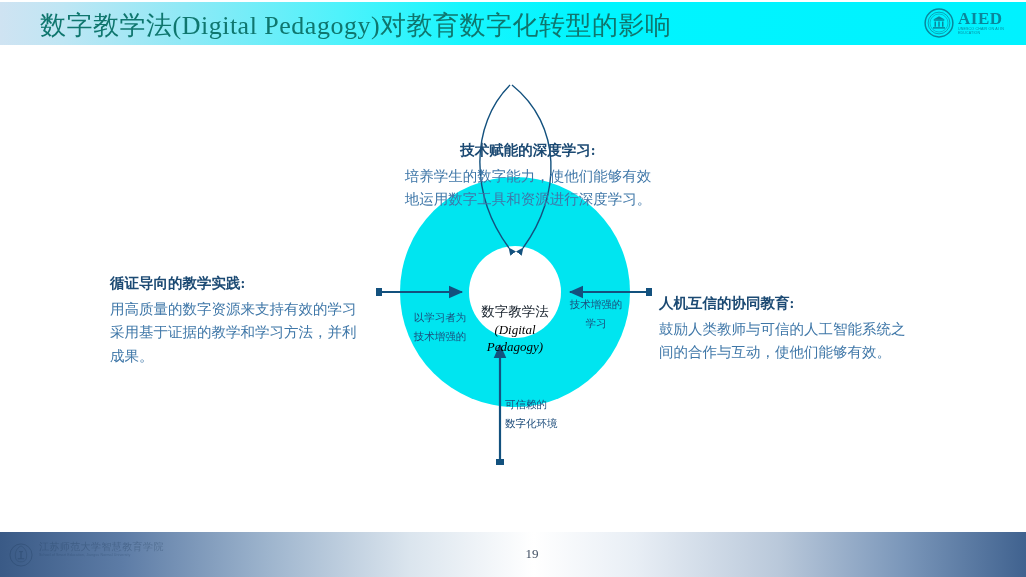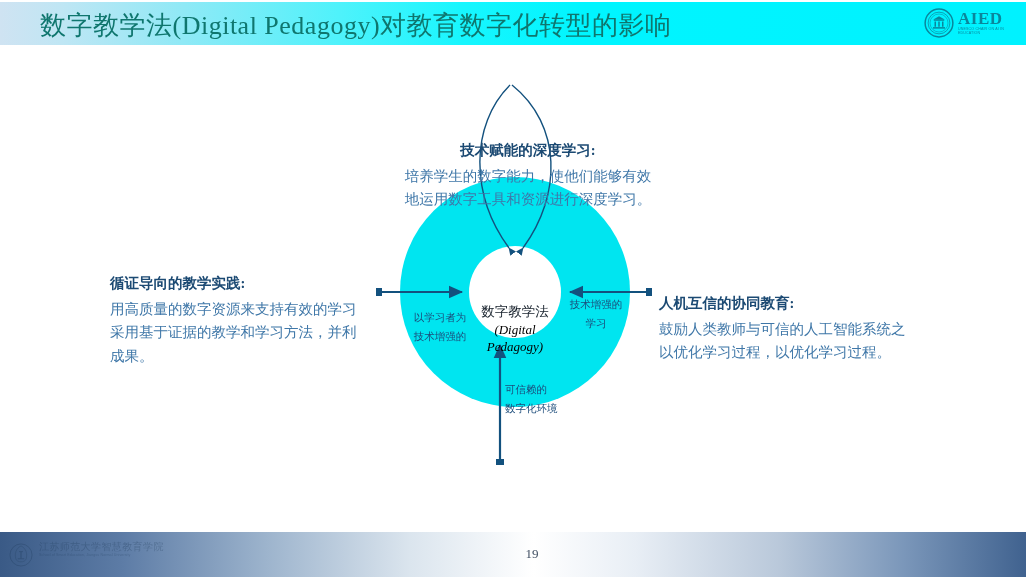--- a/index.html
+++ b/index.html
@@ -124,21 +124,21 @@
     position: absolute;
     font-size: 10.5px;
     color: #1b4b7a;
     line-height: 1.85;
     text-align: center;
     font-family: "Liberation Sans", "DejaVu Sans", sans-serif;
     white-space: nowrap;
   }
   #ring-label-left   { left: 402px; top: 250px; width: 76px; margin-top: 13px; }
   #ring-label-right  { left: 561px; top: 250px; width: 70px; }
-  #ring-label-bottom { left: 505px; top: 335px; width: 72px; text-align: left; }
+  #ring-label-bottom { left: 505px; top: 350px; width: 72px; text-align: left; }
 
   
   .center-text {
     position: absolute;
     left: 462px;
     top: 258px;
     width: 106px;
     text-align: center;
     line-height: 1.32;
     font-family: "Liberation Serif", "DejaVu Serif", serif;
@@ -291,21 +291,21 @@
   <div class="callout" id="callout-left">
     <div class="c-title">循证导向的教学实践:</div>
     <div class="c-body">用高质量的数字资源来支持有效的学习</div>
     <div class="c-body">采用基于证据的教学和学习方法，并利</div>
     <div class="c-body">成果。</div>
   </div>
 
   <div class="callout" id="callout-right">
     <div class="c-title">人机互信的协同教育:</div>
     <div class="c-body">鼓励人类教师与可信的人工智能系统之</div>
-    <div class="c-body">以优化学习过程，以优化学习过程。</div>
+    <div class="c-body">间的合作与互动，使他们能够有效。</div>
   </div>
 
 
 </div>
 
 <div class="footer-band">
   <div class="footer-logo">
     <svg class="footer-seal" viewBox="0 0 40 40">
       <circle cx="20" cy="20" r="17" fill="none" stroke="#16324f" stroke-width="1.4"></circle>
       <path d="M20 6 C12 10 10 18 12 26 C14 32 26 32 28 26 C30 18 28 10 20 6 Z" fill="none" stroke="#16324f" stroke-width="1.1"></path>

